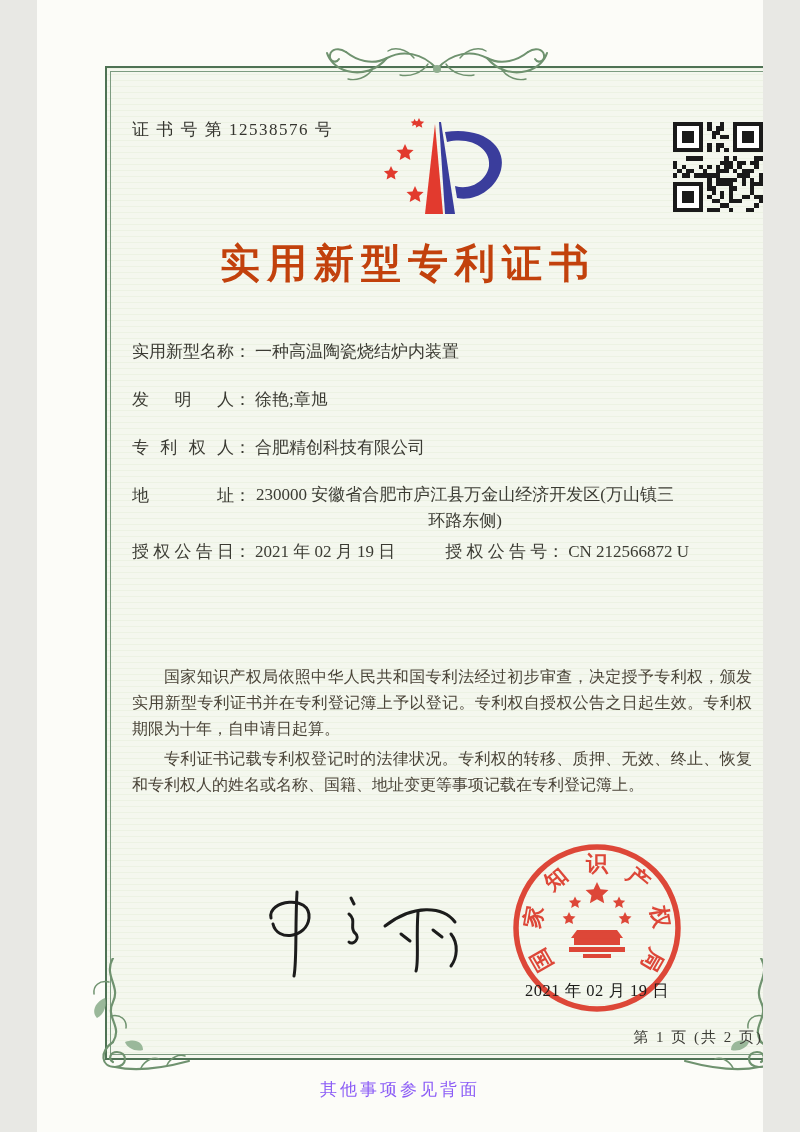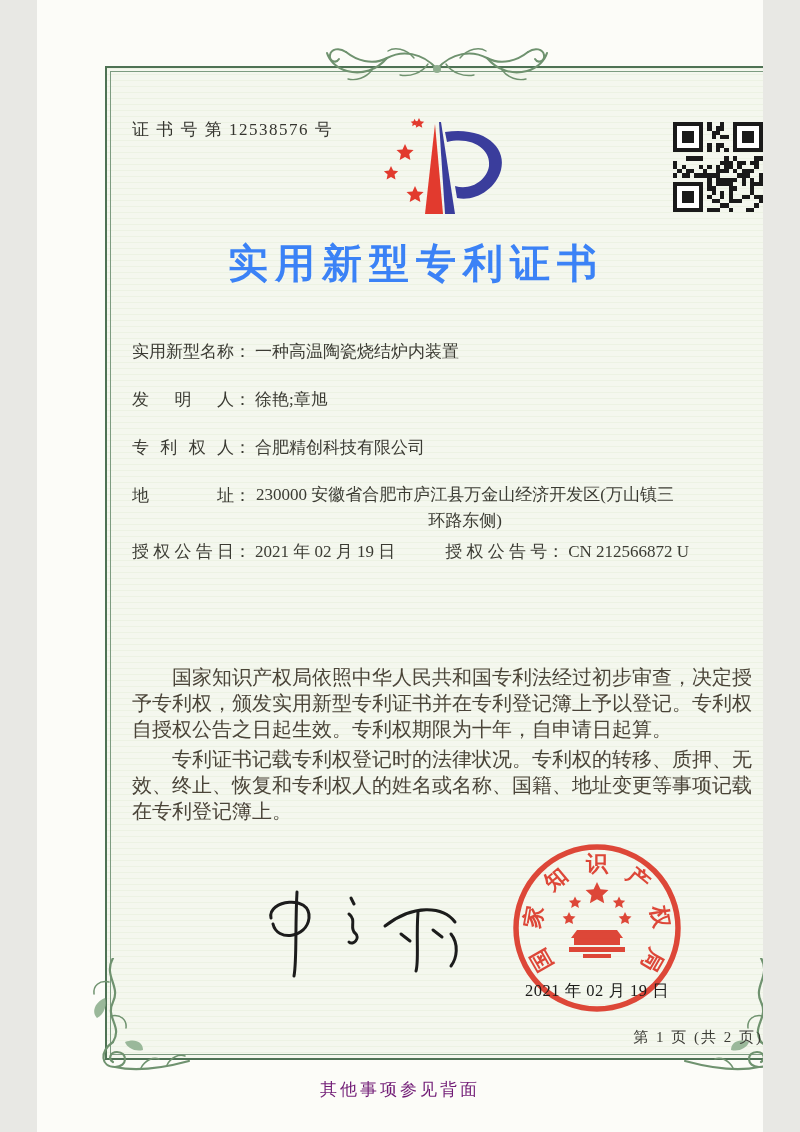--- a/index.html
+++ b/index.html
@@ -20,43 +20,43 @@
   .frame-inner{
     position:absolute;left:3px;top:3px;right:3px;bottom:3px;
     border:1px solid #7c9b80;
   }
   .orn{position:absolute;z-index:2;}
   
   .content{position:absolute;inset:0;z-index:3;}
   .cert-no{position:absolute;left:95px;top:118px;font-size:17px;letter-spacing:1.5px;color:#35352f;}
   .logo{position:absolute;left:338px;top:110px;}
   .qr{position:absolute;left:636px;top:122px;width:90px;height:90px;}
-  .title{position:absolute;left:16px;top:236px;width:100%;text-align:center;
-    font-size:40px;font-weight:bold;letter-spacing:7px;color:#3b82f6;font-family:Liberation Serif, serif;}
+  .title{position:absolute;left:8px;top:236px;width:100%;text-align:center;
+    font-size:40px;font-weight:bold;letter-spacing:7px;color:#c2410c;font-family:Liberation Serif, serif;}
   .fields{position:absolute;left:95px;top:338px;width:620px;font-size:17px;color:#3b3b33;}
   .frow{margin-bottom:21px;line-height:27px;}
   .frow.addr{margin-bottom:4px;}
   .flabel{display:inline-block;width:102px;text-align:justify;text-align-last:justify;vertical-align:top;}
   .colon{display:inline-block;vertical-align:top;}
   .fvalue{display:inline-block;vertical-align:top;padding-left:4px;text-align:center;}
   .fvalue.addr{width:420px;line-height:26px;}
   .pair2{display:inline-block;margin-left:50px;}
-  .paras{position:absolute;left:95px;top:664px;width:620px;font-size:20px;
+  .paras{position:absolute;left:95px;top:664px;width:620px;font-size:16px;
     line-height:26px;color:#4a4438;text-align:justify;}
   .paras p{margin:0 0 4px 0;text-indent:2em;}
   .signer{position:absolute;left:95px;top:908px;font-family:"Liberation Sans",sans-serif;
     font-size:19px;letter-spacing:2px;color:#2c2c28;line-height:34px;}
   .signature{position:absolute;left:218px;top:878px;}
   .seal{position:absolute;left:470px;top:838px;opacity:.93;z-index:2;}
   .seal-date{position:absolute;left:488px;top:980px;z-index:4;font-size:16.5px;
     letter-spacing:.5px;color:#1c1c1a;}
   .page-footer{position:absolute;left:0;top:1028px;width:100%;text-align:right;
     font-size:15px;letter-spacing:2px;color:#3c3c36;}
   .back-note{position:absolute;left:0;top:1078px;width:100%;text-align:center;
-    font-size:17px;letter-spacing:3px;color:#701a75;}
+    font-size:17px;letter-spacing:3px;color:#8b5cf6;}
 </style>
 </head>
 <body>
 
 <div class="page">
 
   <div class="frame-bg"></div>
   <div class="frame-outer">
     <div class="frame-inner"></div>
   </div>

